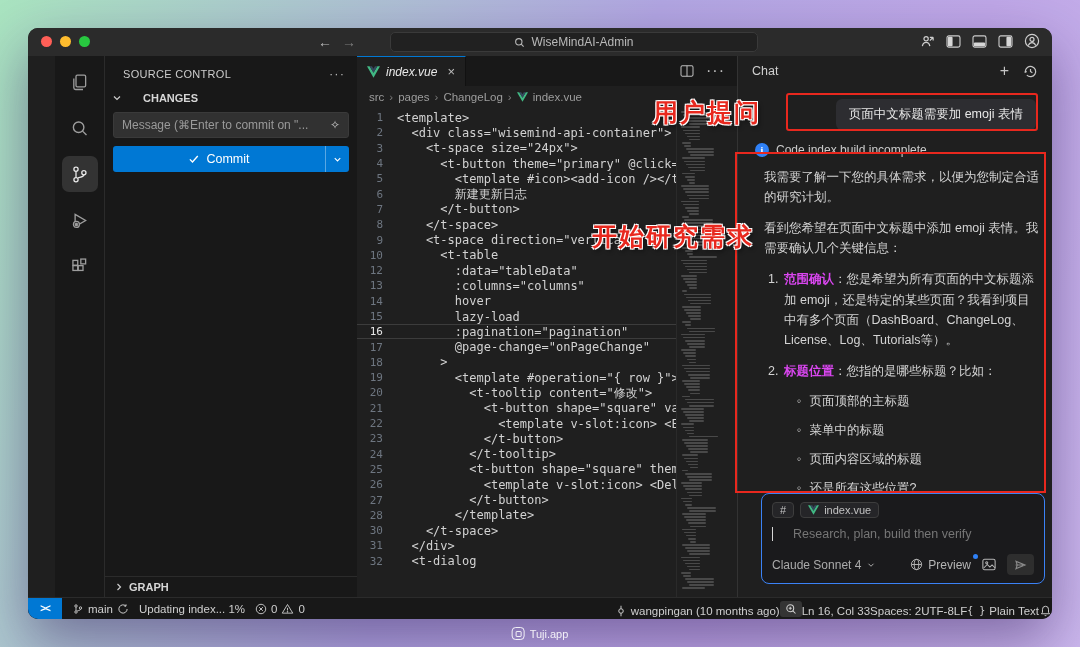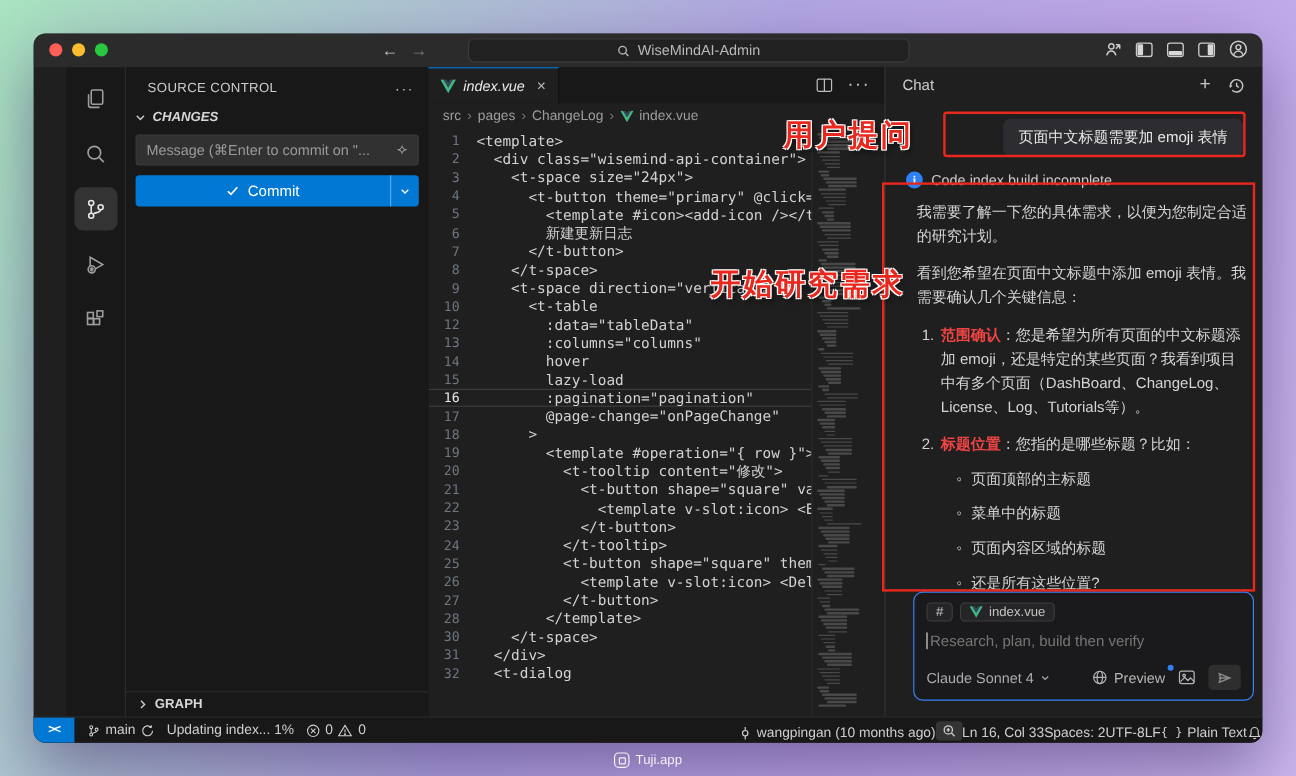--- a/index.html
+++ b/index.html
@@ -30,21 +30,21 @@
   
   .activitybar { width:50px; background:#181818; border-right:1px solid #2b2b2b;
     display:flex; flex-direction:column; align-items:center; padding-top:8px; gap:10px; }
   .ab-item { width:36px; height:36px; display:flex; align-items:center; justify-content:center; border-radius:7px; color:#9d9d9d; }
   .ab-item.active { background:#333333; color:#e7e7e7; }
 
   
   .sidebar { width:252px; background:#181818; display:flex; flex-direction:column; position:relative; font-size:11px; color:#cccccc; }
   .sb-title { display:flex; align-items:center; justify-content:space-between; padding:10px 12px 8px 18px; letter-spacing:.3px; }
   .sb-more { color:#b5b5b5; font-size:13px; letter-spacing:1px; }
-  .sb-section { display:flex; align-items:center; gap:4px; padding:3px 8px 6px 6px; font-weight:bold; color:#d6d6d6;font-style:italic; }
+  .sb-section { display:flex; align-items:center; gap:20px; padding:3px 8px 6px 6px; font-weight:bold; color:#d6d6d6; }
   .msg-input { margin:2px 8px 8px 8px; height:26px; background:#313131; border:1px solid #3a3a3a; border-radius:3px;
     display:flex; align-items:center; padding:0 8px; color:#9a9a9a; font-size:12px; }
   .msg-input .ph { flex:1; white-space:nowrap; overflow:hidden; }
   .commit-btn { margin:0 8px; height:26px; background:#0078d4; border-radius:3px; display:flex; align-items:center;
     color:#ffffff; font-size:12.5px; }
   .commit-main { flex:1; display:flex; align-items:center; justify-content:center; gap:6px; }
   .commit-dd { width:24px; height:100%; border-left:1px solid rgba(255,255,255,.35); display:flex; align-items:center; justify-content:center; }
   .sb-graph { margin-top:auto; border-top:1px solid #2b2b2b; display:flex; align-items:center; gap:4px;
     padding:4px 8px; font-weight:bold; color:#d6d6d6; }
 
@@ -76,30 +76,30 @@
   .plus-glyph { font-size:16px; line-height:16px; }
   .user-bubble { align-self:flex-end; margin:13px 16px 0 0; max-width:250px; background:#2d2d31;
     border-radius:6px; padding:7px 13px; color:#e8e8e8; font-size:12.5px; }
   .notice { display:flex; align-items:center; gap:7px; margin:13px 0 0 17px; color:#cccccc; font-size:12px; }
   .info-dot { width:14px; height:14px; border-radius:50%; background:#2f81f7; color:#fff; font-size:10px; font-weight:bold;
     display:flex; align-items:center; justify-content:center; font-family:"Liberation Serif",serif; }
   .chat-response { margin:10px 12px 0 26px; height:326px; overflow:hidden; color:#d4d4d4; font-size:12.5px; line-height:1.6; }
   .chat-response p { margin-bottom:11px; }
   .chat-response ol { list-style:decimal; padding-left:18px; }
   .chat-response ol > li { margin-bottom:11px; padding-left:2px; }
-  .chat-response strong { color:#ef4444; }
+  .chat-response strong { color:#d946ef;font-family:Liberation Mono, monospace; }
   .chat-response ul { list-style:none; margin-top:9px; padding-left:13px; }
   .chat-response ul li { margin-bottom:9px; }
   .chat-response ul li::before { content:"◦"; margin-right:8px; color:#c9c9c9; }
   .chat-input { position:absolute; left:23px; right:7px; bottom:13px; height:91px; background:#1a1a1c;
     border:1px solid #3b82f6; border-radius:8px; padding:8px 10px; }
   .chips { display:flex; gap:6px; }
   .chip { display:inline-flex; align-items:center; gap:5px; border:1px solid #3d3d3d; background:#252528;
     border-radius:4px; padding:1px 7px; font-size:11px; color:#c2c2c2; }
-  .prompt-row { margin-top:9px; display:flex; align-items:center; gap:2px; }
+  .prompt-row { margin-top:9px; display:flex; align-items:center; gap:20px; }
   .cursor-bar { width:1px; height:14px; background:#d7d7d7; }
   .prompt-ph { color:#767676; font-size:12.5px; }
   .ci-bottom { position:absolute; left:10px; right:10px; bottom:8px; display:flex; align-items:center; }
   .model-sel { display:flex; align-items:center; gap:5px; color:#ababab; font-size:12px; }
   .ci-right { margin-left:auto; display:flex; align-items:center; gap:11px; color:#b5b5b5; }
   .preview { display:flex; align-items:center; gap:5px; font-size:12px; position:relative; }
   .preview .dot { position:absolute; right:-7px; top:-4px; width:5px; height:5px; border-radius:50%; background:#2f81f7; }
   .send-btn { width:27px; height:21px; background:#2e2e2e; border-radius:4px; display:flex; align-items:center; justify-content:center; color:#808080; }
 
   

